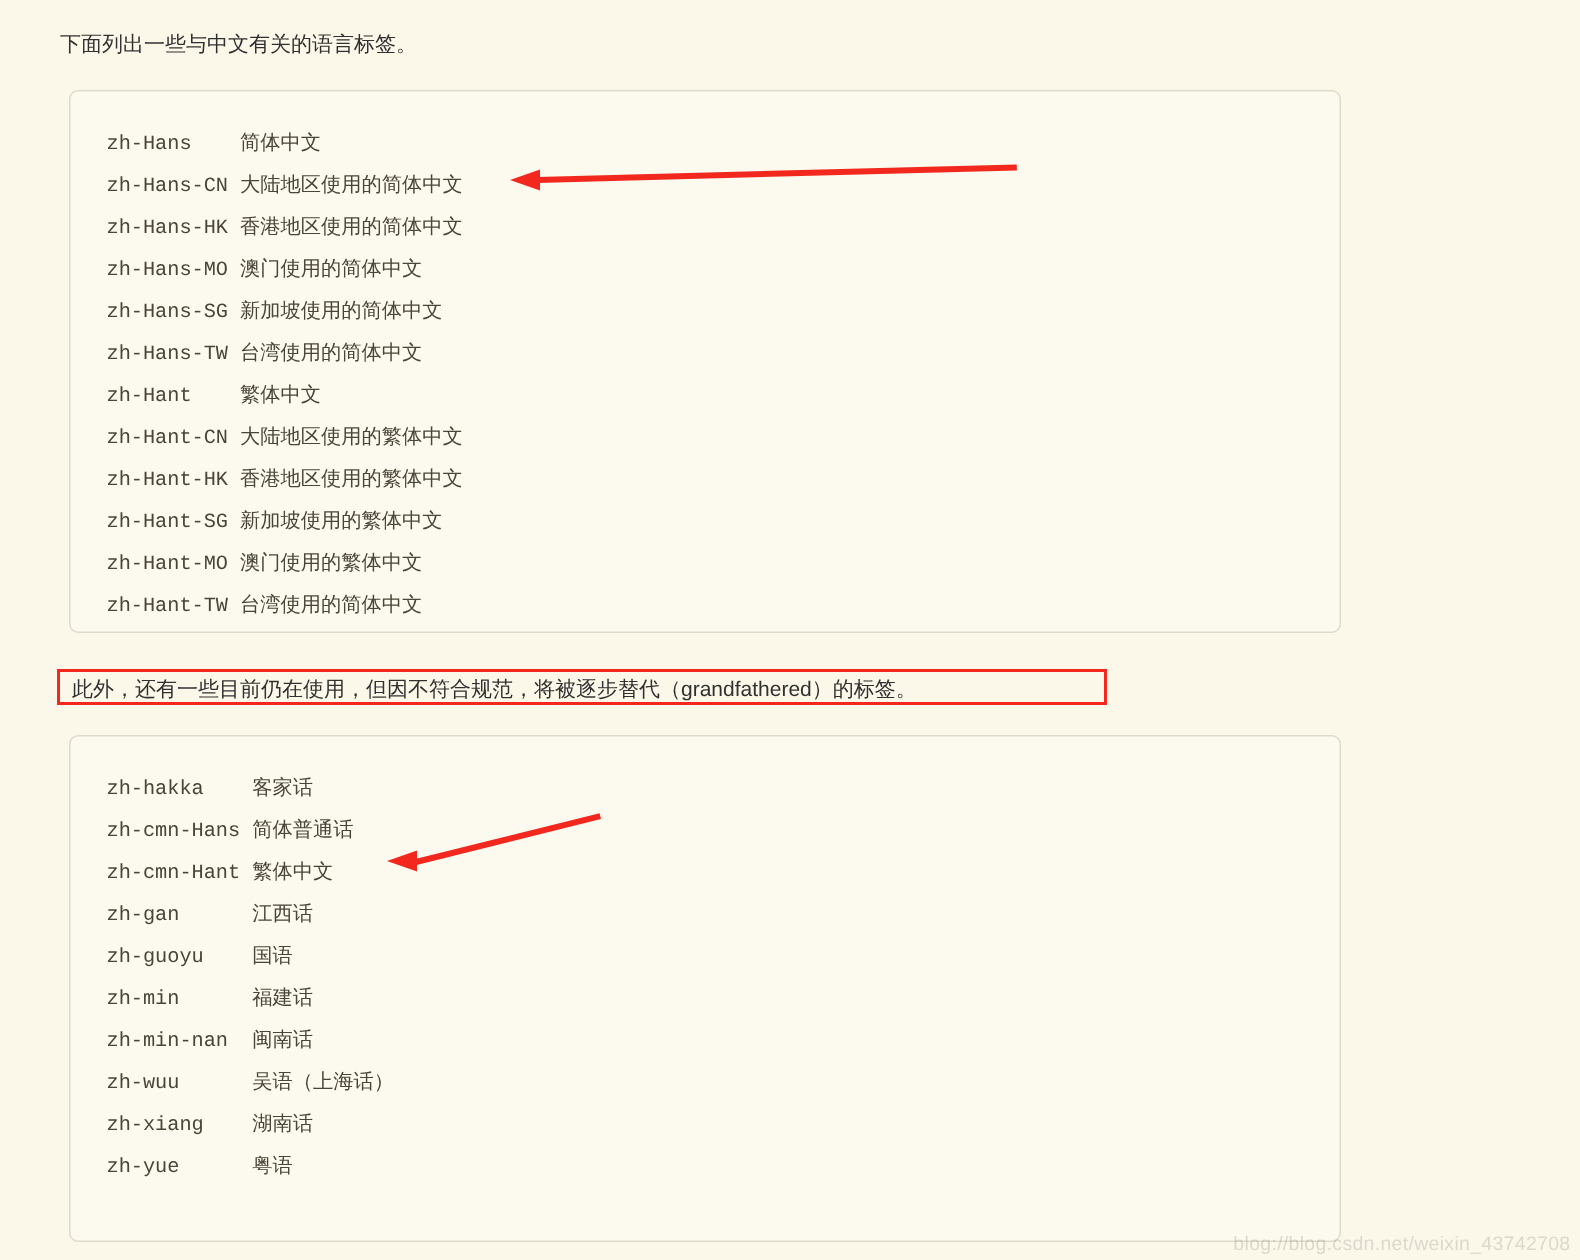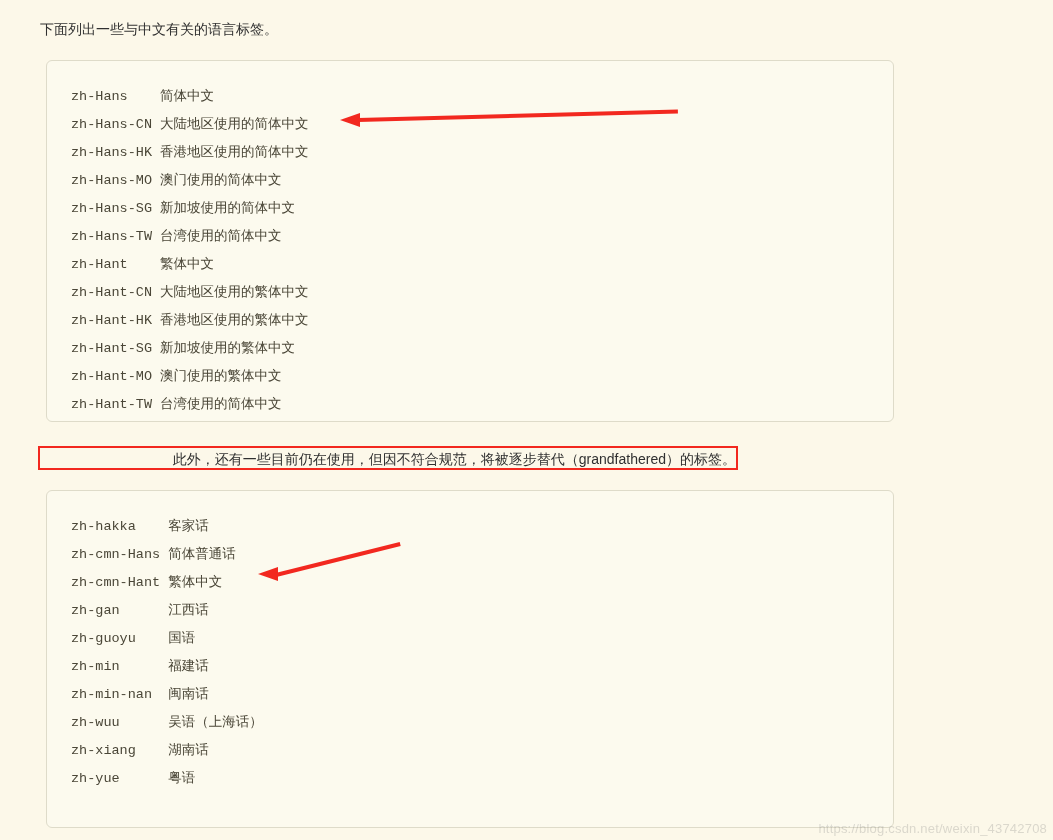--- a/index.html
+++ b/index.html
@@ -49,21 +49,20 @@
     position: absolute;
     left: 38px;
     top: 446px;
     width: 700px;
     height: 24px;
     border: 2px solid #f2281f;
     box-sizing: border-box;
     padding-left: 8px;
     font-size: 14px;
     line-height: 22px;
-    text-align: right;
   }
 
   
   .arrow {
     position: absolute;
     pointer-events: none;
   }
   .arrow .shaft {
     position: absolute;
     background: #f2281f;
@@ -126,13 +125,13 @@
 <div class="arrow" style="left:340px; top:115px; width:340px; height:20px;">
   <div class="head" style="left:0; top:-2px;"></div>
   <div class="shaft" style="left:18px; top:3px; width:320px; height:4px; transform:rotate(-1.5deg);"></div>
 </div>
 
 <div class="arrow" style="left:258px; top:567px; width:140px; height:40px;">
   <div class="head" style="left:0; top:0;"></div>
   <div class="shaft" style="left:18px; top:6px; width:128px; height:4px; transform:rotate(-14deg);"></div>
 </div>
 
-<div class="watermark">https://blog.csdn.net/weixin_43742708</div>
+<div class="watermark">blog://blog.csdn.net/weixin_43742708</div>
 
 </body></html>

